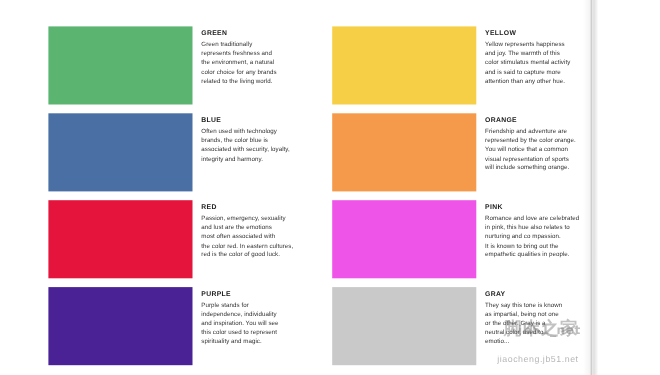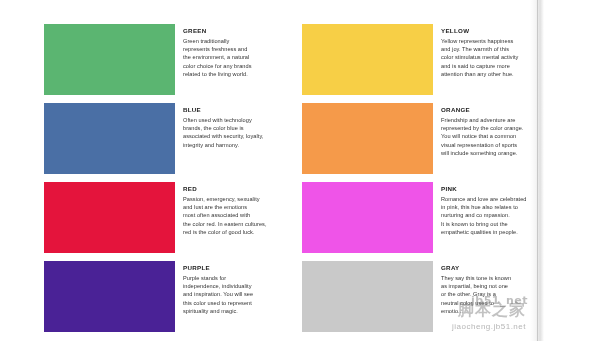--- a/index.html
+++ b/index.html
@@ -96,21 +96,21 @@
     color: rgba(120,120,120,0.45);
     letter-spacing: 1px;
     line-height: 22px;
     font-family: "DejaVu Sans", sans-serif;
   }
   .wm-sub {
     font-size: 8px;
     color: rgba(120,120,120,0.55);
     letter-spacing: 0.5px;
     font-family: "Liberation Sans", sans-serif;
-    margin-top: 1px;
+    margin-top: 12px;
   }
   .wm-top {
     position: absolute;
     right: 16px;
     bottom: 34px;
     font-size: 11px;
     font-weight: bold;
     color: rgba(110,110,110,0.45);
     letter-spacing: 0.5px;
     font-family: "DejaVu Sans", sans-serif;

